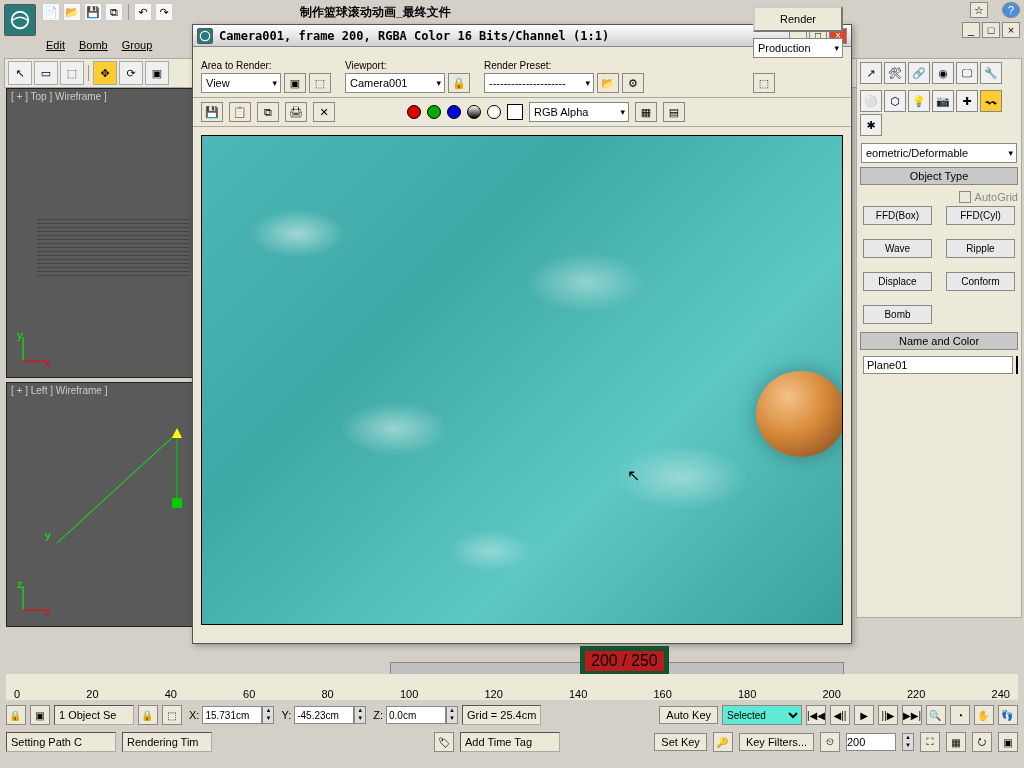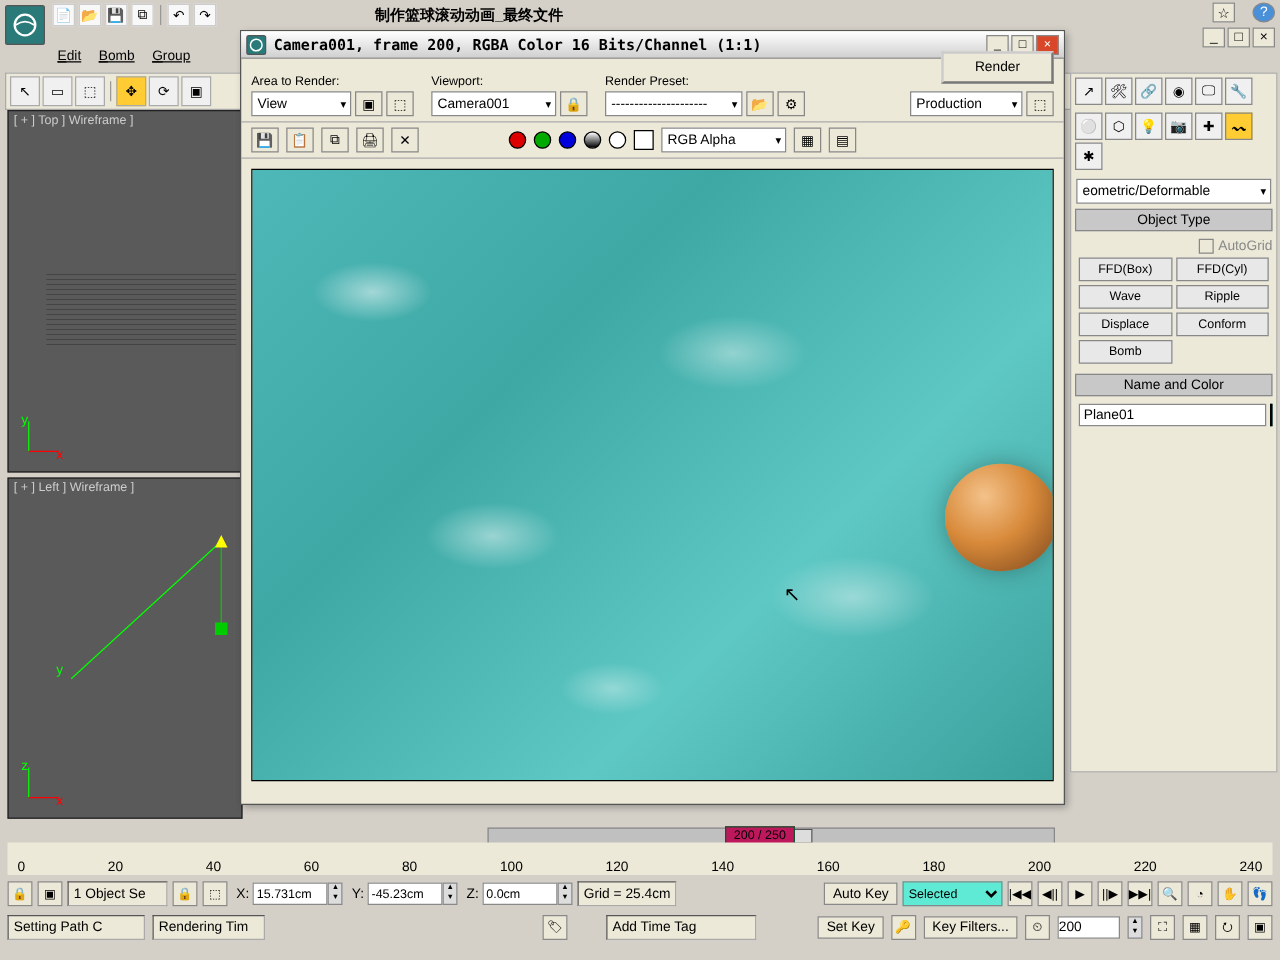--- a/index.html
+++ b/index.html
@@ -15,21 +15,21 @@
 .menubar { position:absolute; top:38px; left:42px; display:flex; gap:6px; height:16px; }
 .menubar span { padding:1px 4px; cursor:pointer; text-decoration:underline; }
 .menubar span:first-letter { text-decoration:underline; }
 .toolbar-row { position:absolute; top:58px; left:4px; right:4px; height:30px; background:#ece9d8; border:1px solid #aaa; display:flex; align-items:center; gap:2px; padding:0 3px; }
 .tool-btn { width:24px; height:24px; border:1px solid #aaa; background:#f0f0f0; cursor:pointer; display:flex; align-items:center; justify-content:center; }
 .tool-btn.yellow { background:#ffcc33; }
 .viewports { position:absolute; top:88px; left:6px; width:188px; height:540px; }
 .vp { background:#5a5a5a; border:1px solid #222; position:relative; color:#ccc; }
 .vp-label { position:absolute; top:2px; left:4px; font-size:10px; }
 .vp-top { height:290px; margin-bottom:4px; }
-.vp-left { height:273px; }
+.vp-left { height:245px; }
 .axis-gizmo { position:absolute; bottom:8px; left:8px; width:40px; height:40px; }
 .render-dialog { position:absolute; top:24px; left:192px; width:660px; height:620px; background:#ece9d8; border:1px solid #555; box-shadow:2px 2px 6px rgba(0,0,0,0.3); }
 .rd-title { height:22px; background:linear-gradient(#fff,#d0d0d0); border-bottom:1px solid #888; display:flex; align-items:center; padding:0 4px; gap:6px; }
 .rd-title .t { font-weight:bold; font-family:monospace; font-size:12px; }
 .rd-winctrl { margin-left:auto; display:flex; gap:2px; }
 .rd-winctrl div { width:18px; height:16px; border:1px solid #888; background:#ece9d8; display:flex; align-items:center; justify-content:center; cursor:pointer; font-size:10px; }
 .rd-winctrl .close { background:#d9472b; color:#fff; }
 .rd-row1 { display:flex; align-items:flex-end; padding:4px 8px; gap:14px; height:50px; }
 .rd-col { display:flex; flex-direction:column; gap:2px; }
 .rd-col label { font-size:10px; }
@@ -50,27 +50,27 @@
   linear-gradient(135deg,#4eb8b8,#3da8a4,#5ec8c4,#3aa09c); }
 .ball { position:absolute; right:-4px; top:235px; width:90px; height:86px; border-radius:50%; background:radial-gradient(circle at 35% 30%,#f4c28a,#d88a3a 45%,#8a5020 90%); box-shadow:0 0 20px rgba(0,0,0,0.3); }
 .cursor { position:absolute; top:330px; left:425px; font-size:16px; color:#000; }
 .side-panel { position:absolute; top:58px; right:2px; width:166px; background:#ece9d8; border:1px solid #aaa; height:560px; }
 .sp-tabs { display:flex; gap:2px; padding:3px; flex-wrap:wrap; }
 .sp-tab { width:22px; height:22px; border:1px solid #888; background:#f0f0f0; display:flex; align-items:center; justify-content:center; cursor:pointer; }
 .sp-tab.on { background:#ffcc33; }
 .sp-dd { margin:4px; }
 .sp-head { background:#c8c8c8; border:1px solid #888; text-align:center; padding:2px; margin:3px; }
 .sp-check { display:flex; align-items:center; justify-content:flex-end; gap:4px; padding:3px; color:#888; }
-.sp-grid { display:grid; grid-template-columns:1fr 1fr; gap:3px; padding:0 6px; }
+.sp-grid { display:grid; grid-template-columns:1fr 1fr; gap:14px; padding:0 6px; }
 .sp-btn { border:1px solid #888; background:#e8e8e8; text-align:center; padding:3px 2px; cursor:pointer; font-size:10px; }
 .sp-name { display:flex; padding:3px 6px; gap:3px; align-items:center; }
 .sp-name input { flex:1; height:18px; border:1px solid #888; padding:0 3px; background:#fff; }
 .sp-color { width:18px; height:18px; background:#2a8a8a; border:1px solid #000; cursor:pointer; }
 .timeline { position:absolute; bottom:68px; left:6px; right:6px; height:26px; background:#ece9d8; display:flex; align-items:center; }
-.frame-ind { position:absolute; bottom:92px; left:580px; background:#be185d; border:1px solid #14532d; padding:1px 6px; font-size:10px; }
+.frame-ind { position:absolute; bottom:92px; left:580px; background:#b91c1c; border:5px solid #14532d; padding:1px 6px; font-size:16px; }
 .frame-slider { position:absolute; bottom:92px; left:390px; right:180px; height:14px; background:#c0c0c0; border:1px solid #888; }
 .tl-ticks { flex:1; display:flex; justify-content:space-between; padding:0 8px; font-size:9px; position:relative; height:100%; align-items:flex-end; }
 .tl-ticks span { position:relative; }
 .status-row { position:absolute; bottom:40px; left:6px; right:6px; height:26px; display:flex; align-items:center; gap:4px; }
 .status-row2 { position:absolute; bottom:14px; left:6px; right:6px; height:24px; display:flex; align-items:center; gap:6px; }
 .stat-field { border:1px inset #aaa; background:#ece9d8; padding:2px 4px; height:20px; display:flex; align-items:center; }
 .coord { display:flex; align-items:center; }
 .coord label { padding:0 3px; }
 .coord input { width:60px; height:18px; border:1px solid #888; background:#fff; padding:0 2px; font-size:10px; }
 .spinner { width:12px; height:18px; background:#ddd; border:1px solid #888; display:flex; flex-direction:column; }
@@ -206,21 +206,21 @@
       <div style="display:flex;gap:3px;">
         <div class="dd" style="width:110px;">
             <span>---------------------</span>
           </div>
         <div class="small-btn">📂</div>
         <div class="small-btn">⚙</div>
       </div>
     </div>
     <div class="rd-col" style="margin-left:auto;">
       <div class="render-btn">Render</div>
-      <div style="display:flex;gap:3px;margin-top:4px;">
+      <div style="display:flex;gap:15px;margin-top:4px;flex-direction:column;">
         <div class="dd" style="width:90px;">
             <span>Production</span>
           </div>
         <div class="small-btn">⬚</div>
       </div>
     </div>
   </div>
   <div class="rd-row2">
     <div class="small-btn">💾</div>
     <div class="small-btn">📋</div>
@@ -355,21 +355,21 @@
   <div class="nav-btn">◔</div>
   <div class="nav-btn">✋</div>
   <div class="nav-btn">👣</div>
 </div>
 
 <div class="status-row2">
   <div class="stat-field" style="width:110px;">Setting Path C</div>
   <div class="stat-field" style="width:90px;">Rendering Tim</div>
   <div style="width:210px;"></div>
   <div class="nav-btn">🏷</div>
-  <div class="stat-field" style="width:120px;margin-left:25px;">Add Time Tag</div>
+  <div class="stat-field" style="width:100px;">Add Time Tag</div>
   <div style="flex:1"></div>
   <div class="autokey">Set Key</div>
   <div class="nav-btn">🔑</div>
   <div class="autokey">Key Filters...</div>
   <div class="nav-btn">⏲</div>
   <input style="width: 50px; height: 18px; border: 1px solid rgb(136, 136, 136);" value="200">
   <div class="spinner">
       <div>▲</div>
       <div>▼</div>
     </div>

